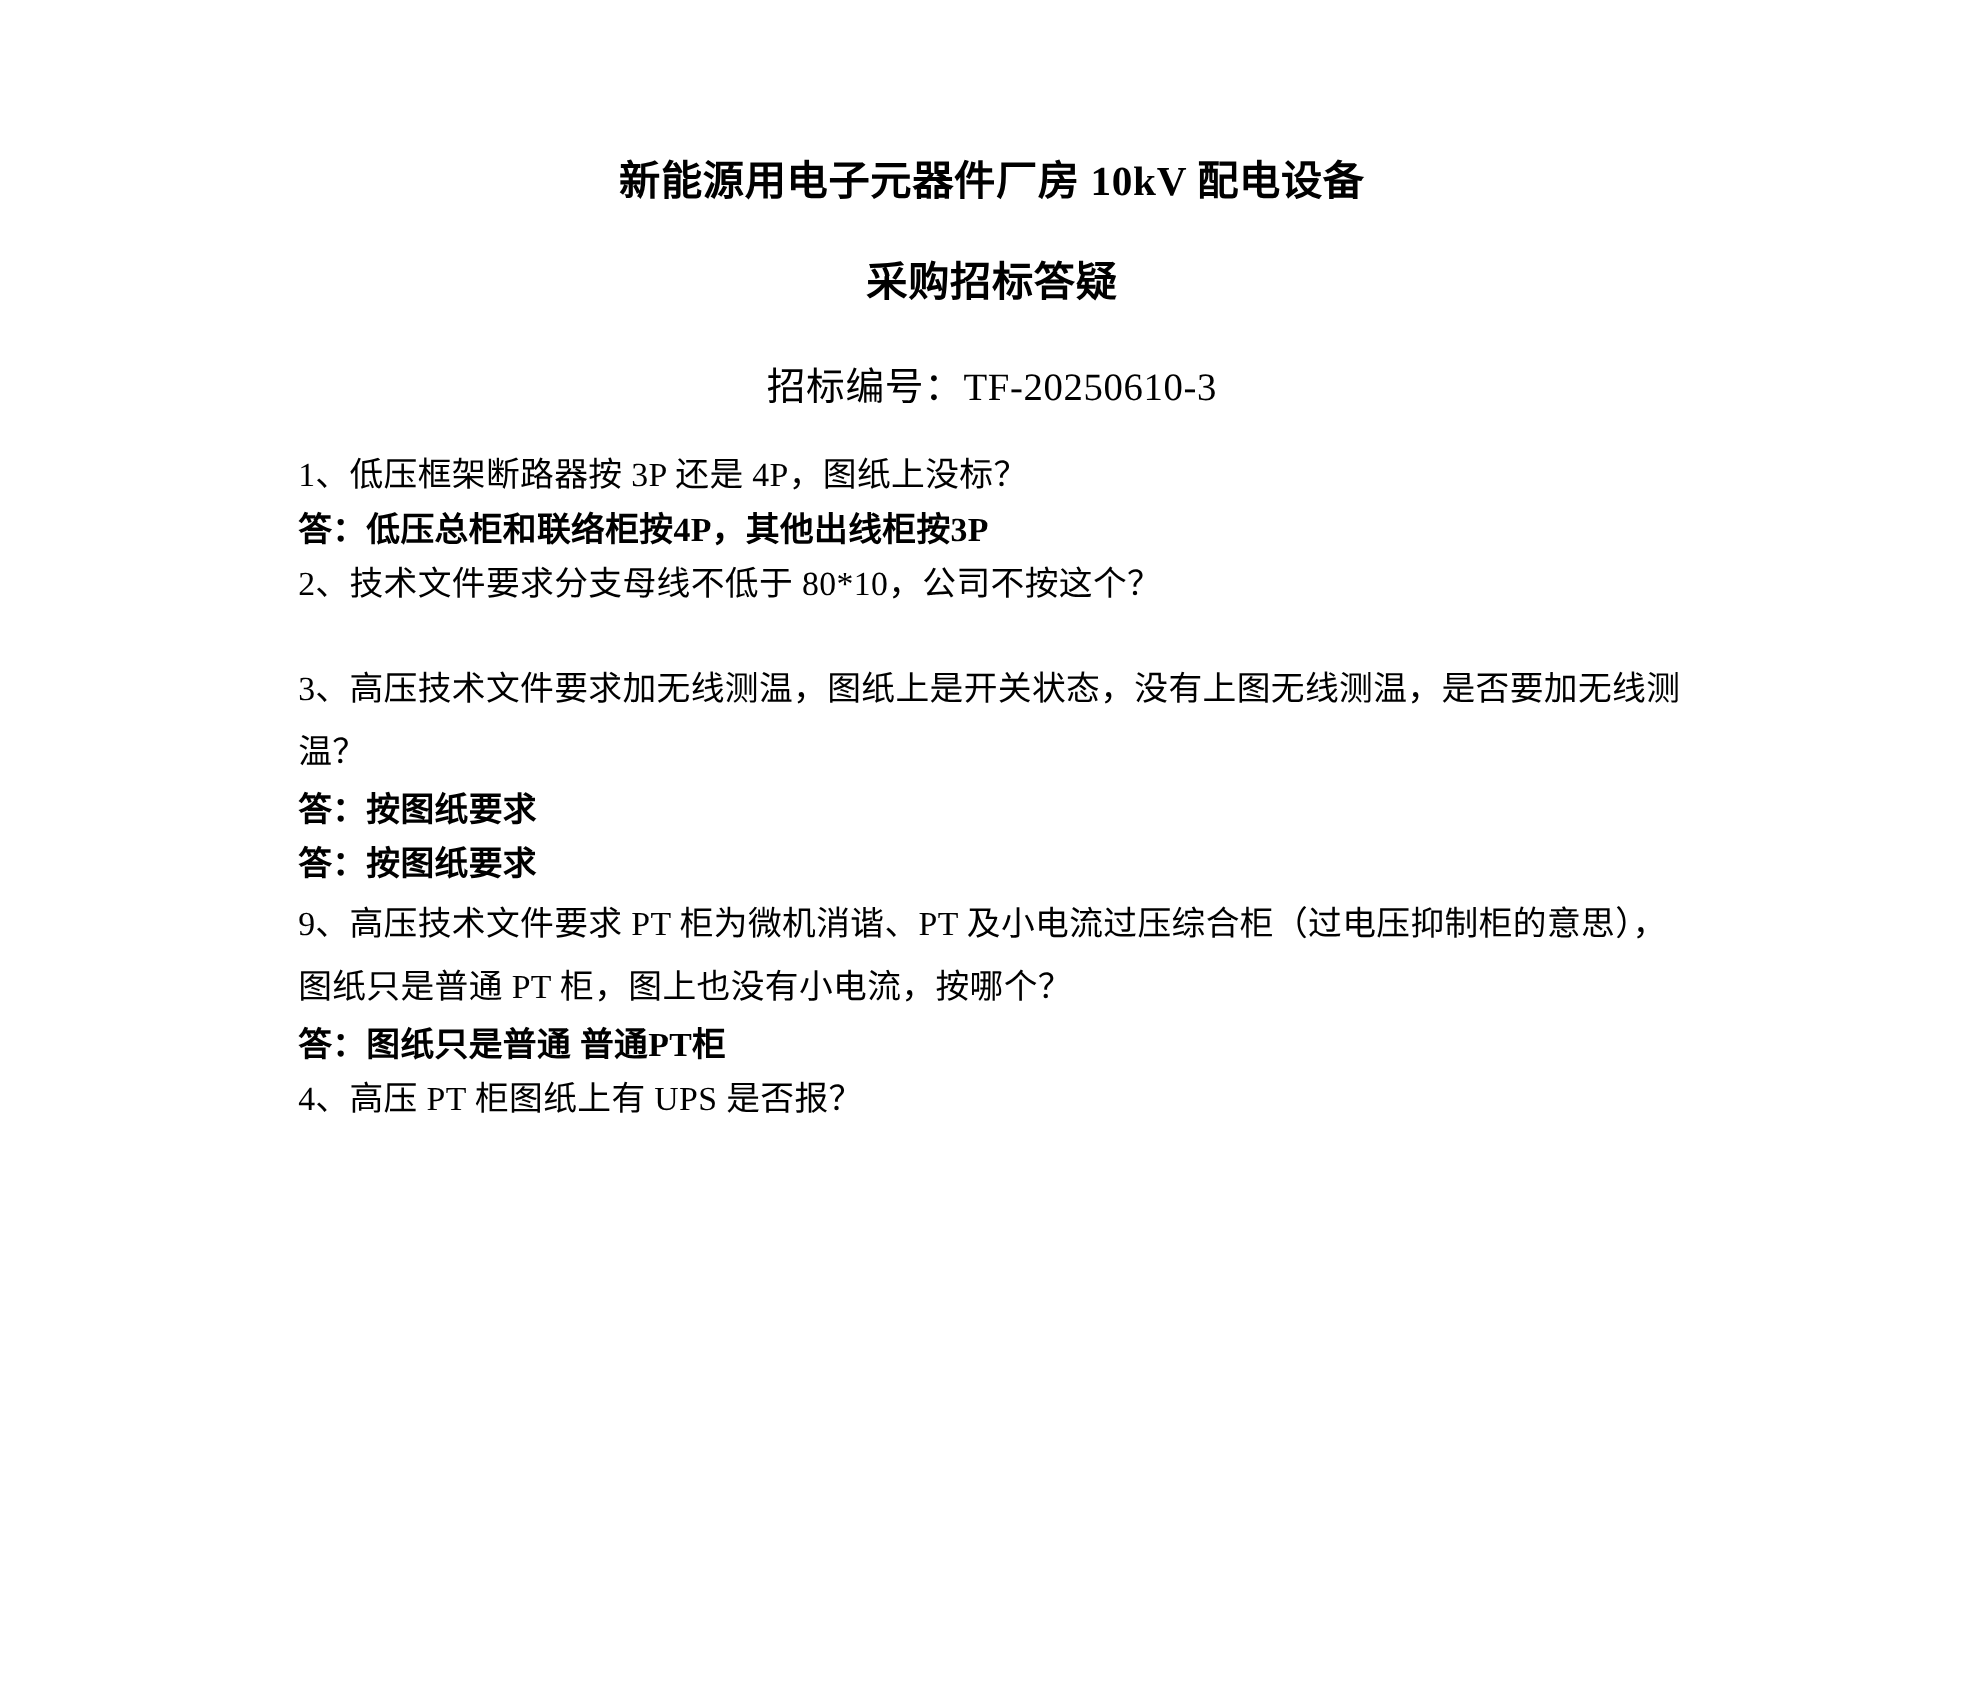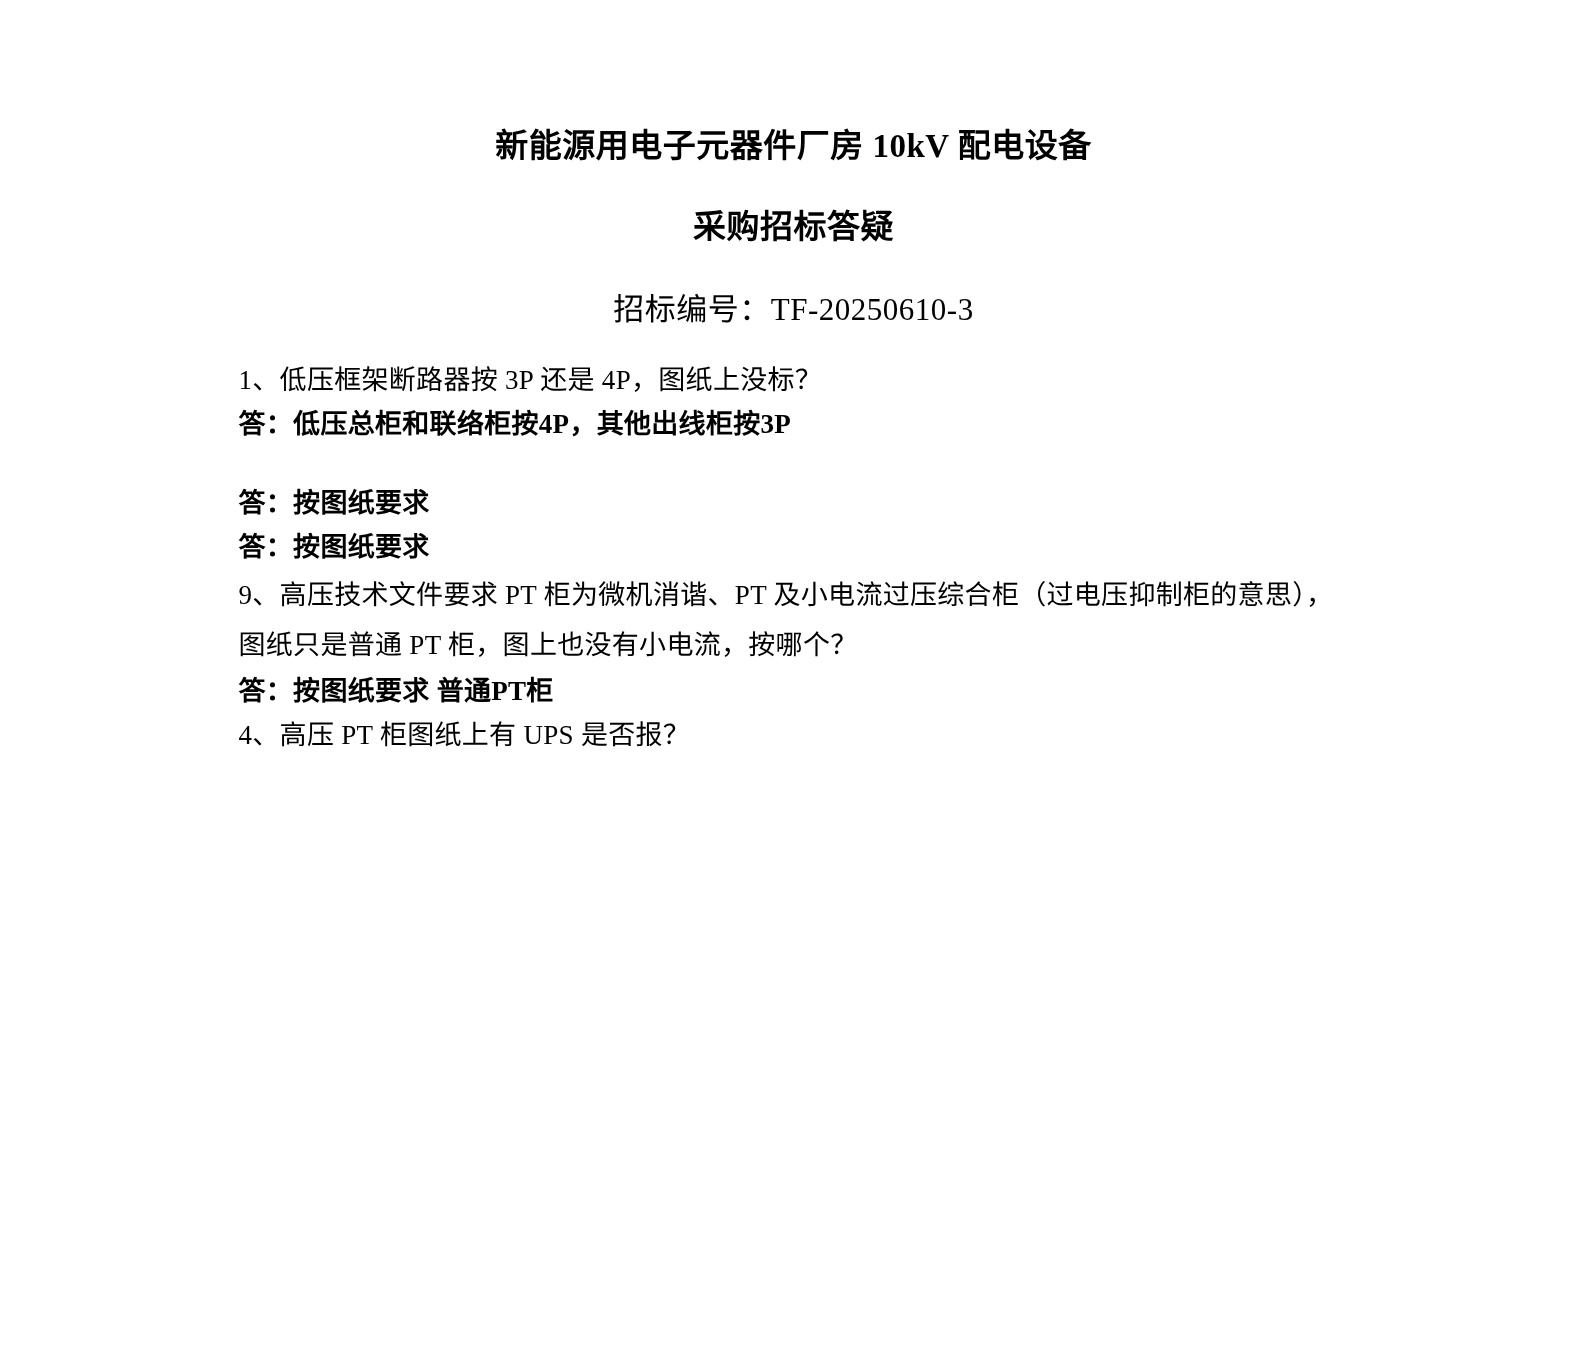--- a/index.html
+++ b/index.html
@@ -77,27 +77,29 @@
       <div class="title-line title-line-1">新能源用电子元器件厂房 10kV 配电设备</div>
       <div class="title-line title-line-2">采购招标答疑</div>
       <div class="doc-number">招标编号：TF-20250610-3</div>
     </div>
 
     <div class="qa-list">
 
       <div class="q-line">1、低压框架断路器按 3P 还是 4P，图纸上没标？</div>
       <div class="a-line">答：低压总柜和联络柜按4P，其他出线柜按3P</div>
 
+      <div class="q-line">2、技术文件要求分支母线不低于 80*10，公司不按这个？</div>
 
       <div class="spacer-gap"></div>
 
+      <div class="q-line q-wide">3、高压技术文件要求加无线测温，图纸上是开关状态，没有上图无线测温，是否要加无线测温？</div>
       <div class="a-line">答：按图纸要求</div>
 
       <div class="a-line">答：按图纸要求</div>
 
       <div class="q-line q-wide">9、高压技术文件要求 PT 柜为微机消谐、PT 及小电流过压综合柜（过电压抑制柜的意思），图纸只是普通 PT 柜，图上也没有小电流，按哪个？</div>
-      <div class="a-line">答：按图纸要求  普通PT柜</div>
+      <div class="a-line">答：图纸只是普通  普通PT柜</div>
 
       <div class="q-line">4、高压 PT 柜图纸上有 UPS  是否报？</div>
 
     </div>
   </div>
 </div>
 
 </body></html>

